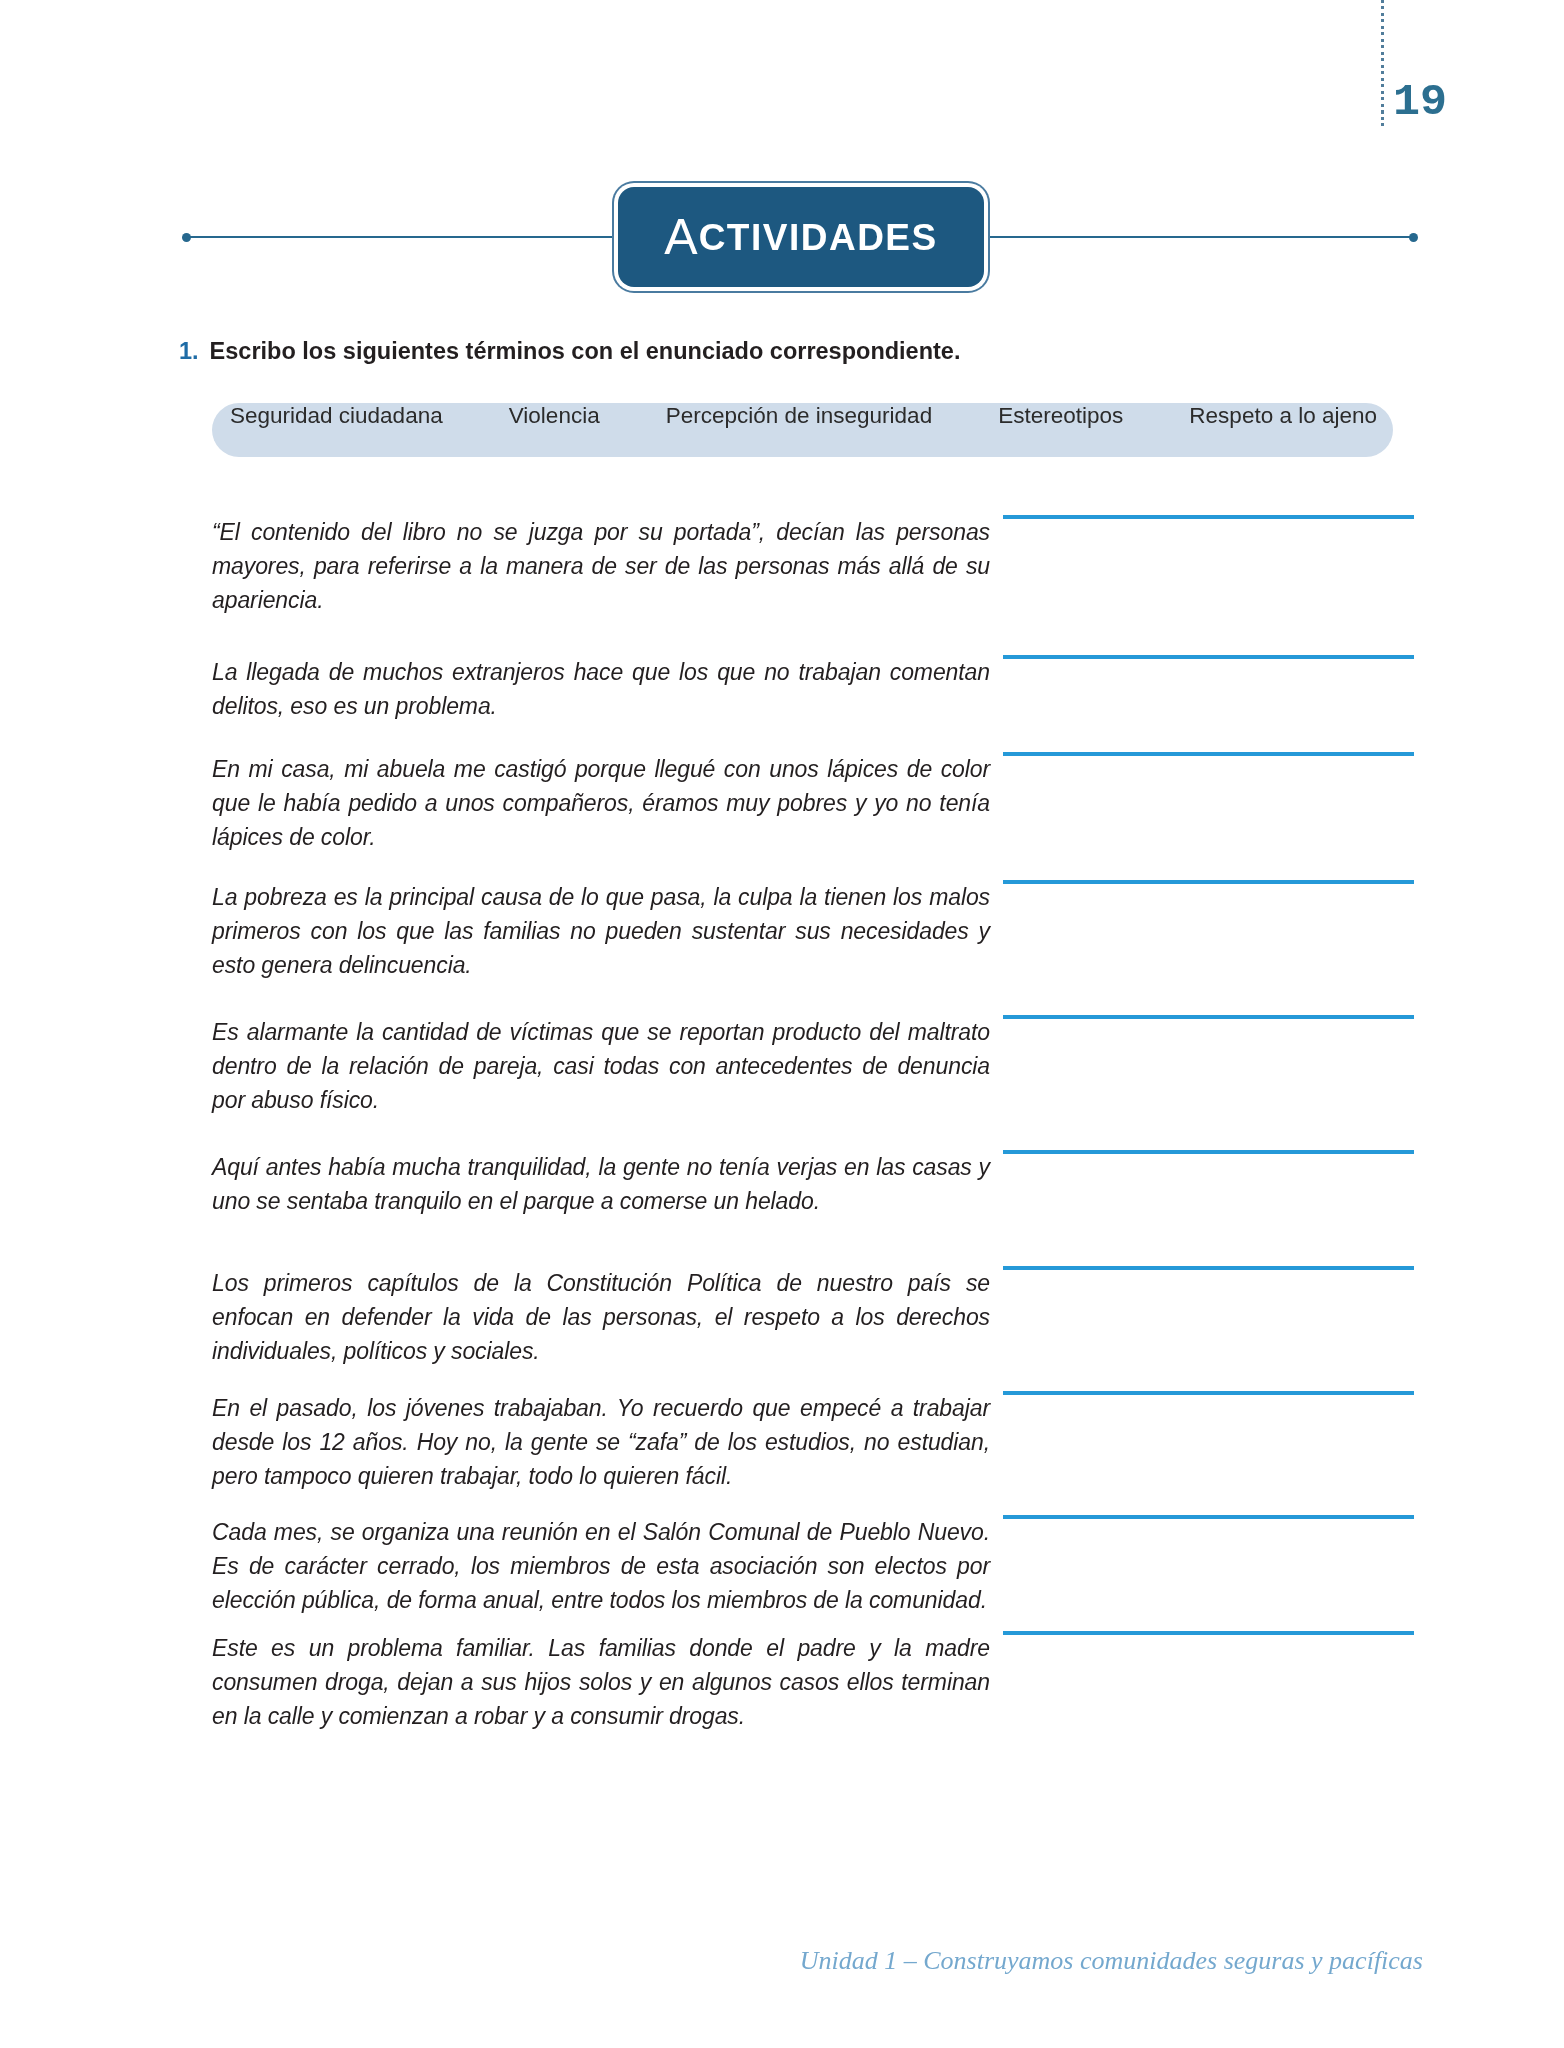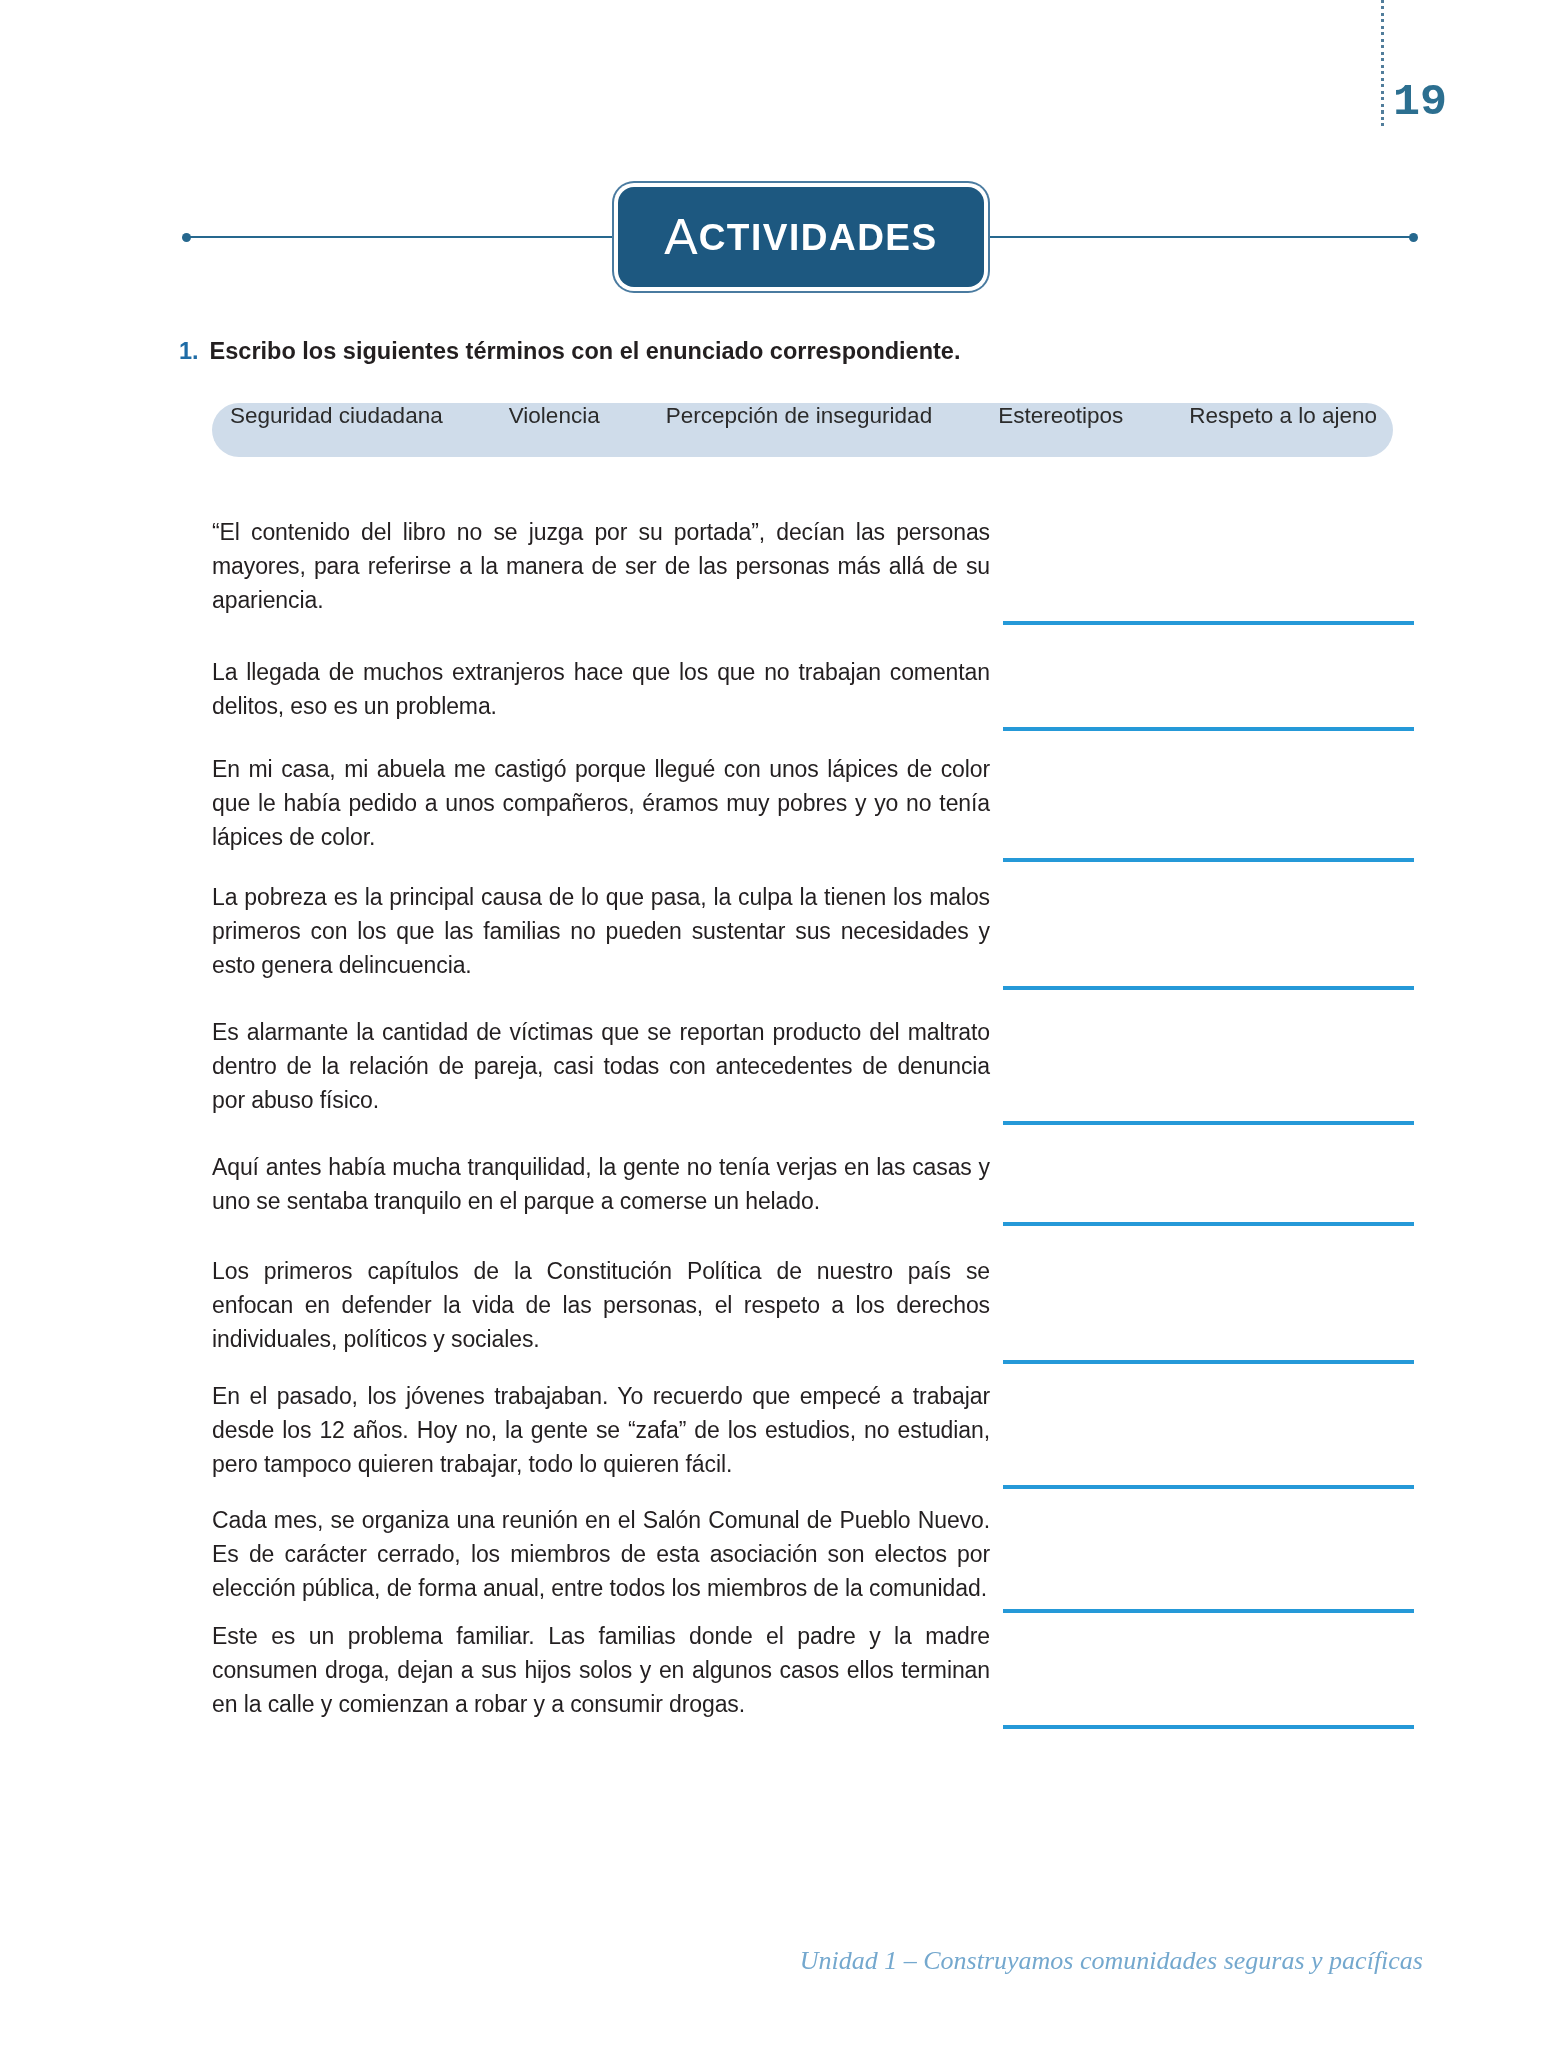--- a/index.html
+++ b/index.html
@@ -35,21 +35,21 @@
   .instr-num{color:#1f6ca6;margin-right:11px;}
   
   .wordbank{
     position:absolute;left:212px;top:403px;width:1181px;height:54px;box-sizing:border-box;
     background:#cfdcea;border-radius:27px;
     display:flex;align-items:flex-start;justify-content:space-between;
     padding:0 16px 0 18px;font-size:22.5px;color:#2b2b2b;white-space:nowrap;
   }
   
   .items{position:absolute;left:212px;top:515px;width:1202px;}
-  .item{display:flex;justify-content:space-between;align-items:flex-end;}
+  .item{display:flex;justify-content:space-between;align-items:flex-start;font-style:italic;}
   .para{
     width:778px;margin:0;font-size:23px;line-height:34px;text-align:justify;
     color:#231f20;letter-spacing:-0.1px;
   }
   .blank{width:411px;height:0;border-bottom:4px solid #2599d8;margin-bottom:-8px;}
   
   .footer{
     position:absolute;right:141px;top:1946px;
     font-family:"Liberation Serif",serif;font-style:italic;font-size:26px;color:#74a8ce;
   }
@@ -102,21 +102,21 @@
       <div class="blank"></div>
     </div>
     <div class="item" style="margin-top:33px">
       <p class="para">Es alarmante la cantidad de víctimas que se reportan producto del maltrato dentro de la relación de pareja, casi todas con antecedentes de denuncia por abuso físico.</p>
       <div class="blank"></div>
     </div>
     <div class="item" style="margin-top:33px">
       <p class="para">Aquí antes había mucha tranquilidad, la gente no tenía verjas en las casas y uno se sentaba tranquilo en el parque a comerse un helado.</p>
       <div class="blank"></div>
     </div>
-    <div class="item" style="margin-top:36px">
+    <div class="item" style="margin-top:48px">
       <p class="para">Los primeros capítulos de la Constitución Política de nuestro país se enfocan en defender la vida de las personas, el respeto a los derechos individuales, políticos y sociales.</p>
       <div class="blank"></div>
     </div>
     <div class="item" style="margin-top:23px">
       <p class="para">En el pasado, los jóvenes trabajaban. Yo recuerdo que empecé a trabajar desde los 12 años. Hoy no, la gente se “zafa” de los estudios, no estudian, pero tampoco quieren trabajar, todo lo quieren fácil.</p>
       <div class="blank"></div>
     </div>
     <div class="item" style="margin-top:22px">
       <p class="para">Cada mes, se organiza una reunión en el Salón Comunal de Pueblo Nuevo. Es de carácter cerrado, los miembros de esta asociación son electos por elección pública, de forma anual, entre todos los miembros de la comunidad.</p>
       <div class="blank"></div>

